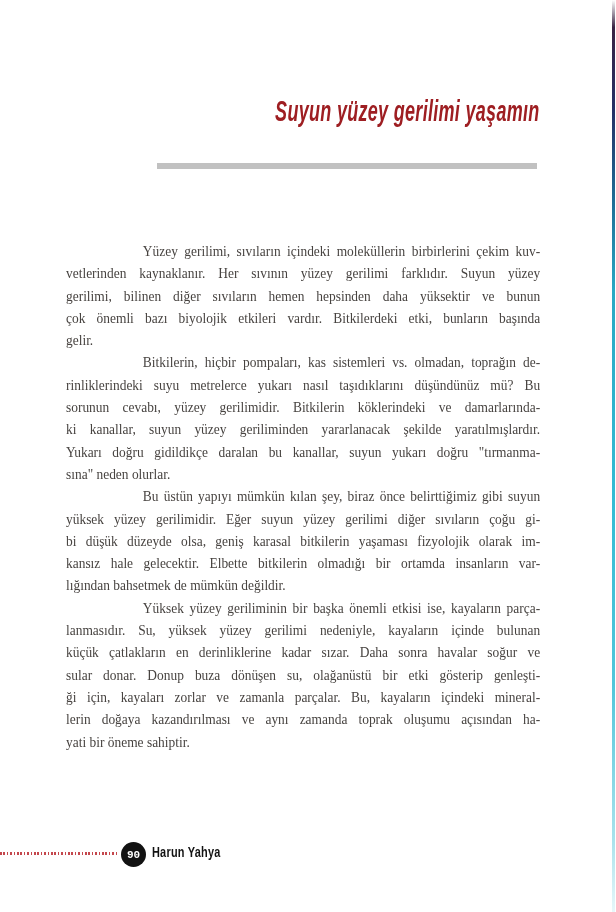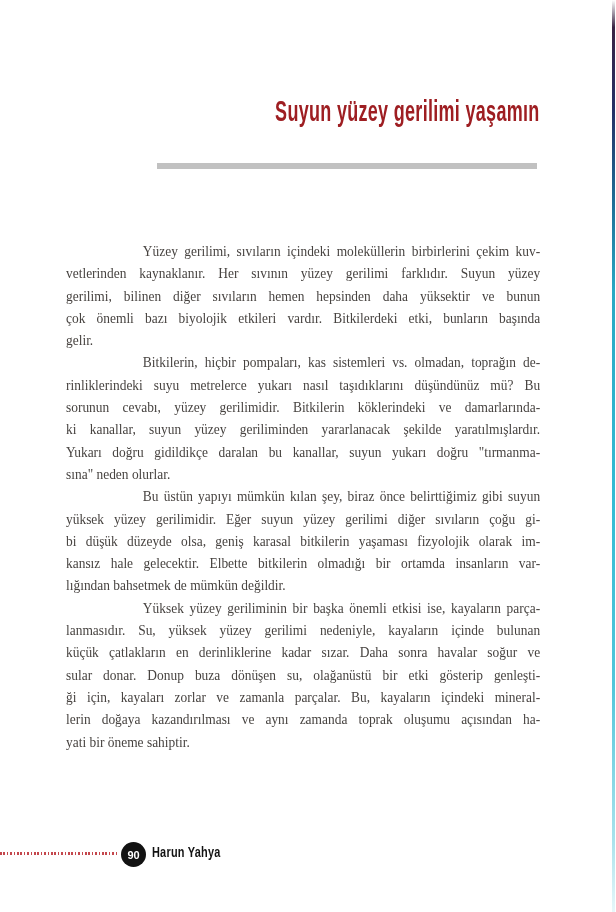--- a/index.html
+++ b/index.html
@@ -65,21 +65,21 @@
       transparent 1.6px, transparent 3.4px);
   }
   .page-number-badge{
     position:absolute;
     left:121px; top:842px;
     width:25px; height:25px;
     background:#121212;
     border-radius:50%;
     display:flex; align-items:center; justify-content:center;
     color:#ffffff;
-    font-family:Liberation Sans, sans-serif;
+    font-family:Liberation Mono, monospace;
     font-weight:bold;
     font-size:11px;
   }
   .author-name{
     position:absolute;
     left:152px; top:844px;
     color:#121212;
     font-family:"Liberation Sans", sans-serif;
     font-weight:bold;
     font-size:14px;
@@ -103,21 +103,21 @@
       #52c6da 75%,
       #a8e2ec 92%,
       #e8f7fa 100%);
   }
 </style>
 </head>
 <body>
 
 <div class="page">
 
-  <div class="chapter-title" style="color: rgb(158, 30, 34);">
+  <div class="chapter-title" style="color: rgb(158, 30, 34); font-style: italic;">
     <span class="tline"><span class="squeeze">Suyun yüzey gerilimi yaşamın</span></span>
   </div>
 
   <div class="title-bar"></div>
 
   <div class="body-text" id="bodyText">
       <div class="line indent">Yüzey gerilimi, sıvıların içindeki moleküllerin birbirlerini çekim kuv-</div>
       <div class="line">vetlerinden kaynaklanır. Her sıvının yüzey gerilimi farklıdır. Suyun yüzey</div>
       <div class="line">gerilimi, bilinen diğer sıvıların hemen hepsinden daha yüksektir ve bunun</div>
       <div class="line">çok önemli bazı biyolojik etkileri vardır. Bitkilerdeki etki, bunların başında</div>

